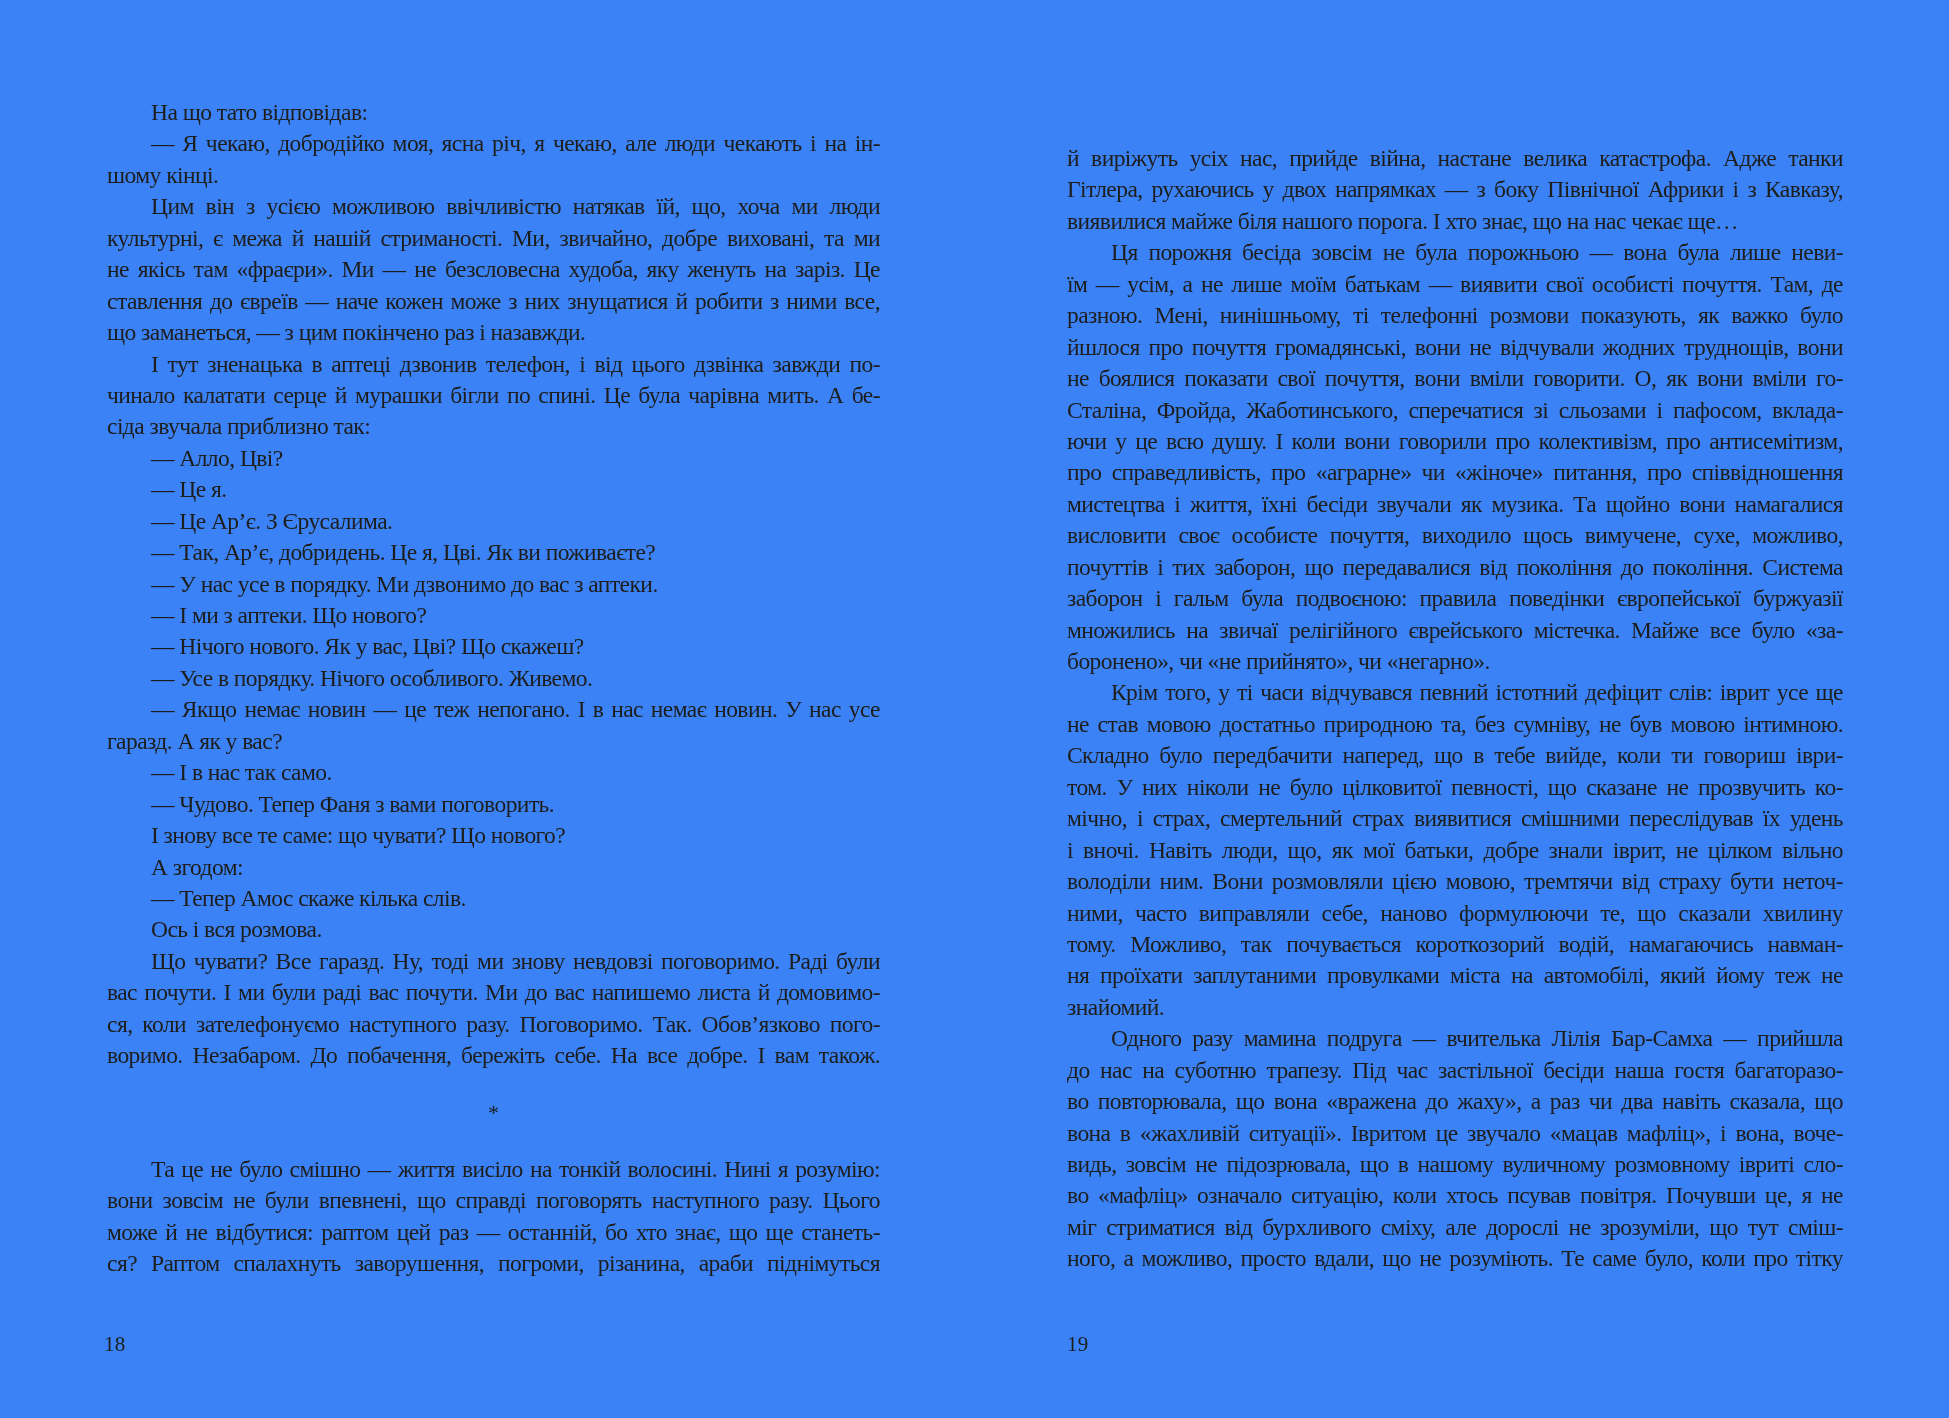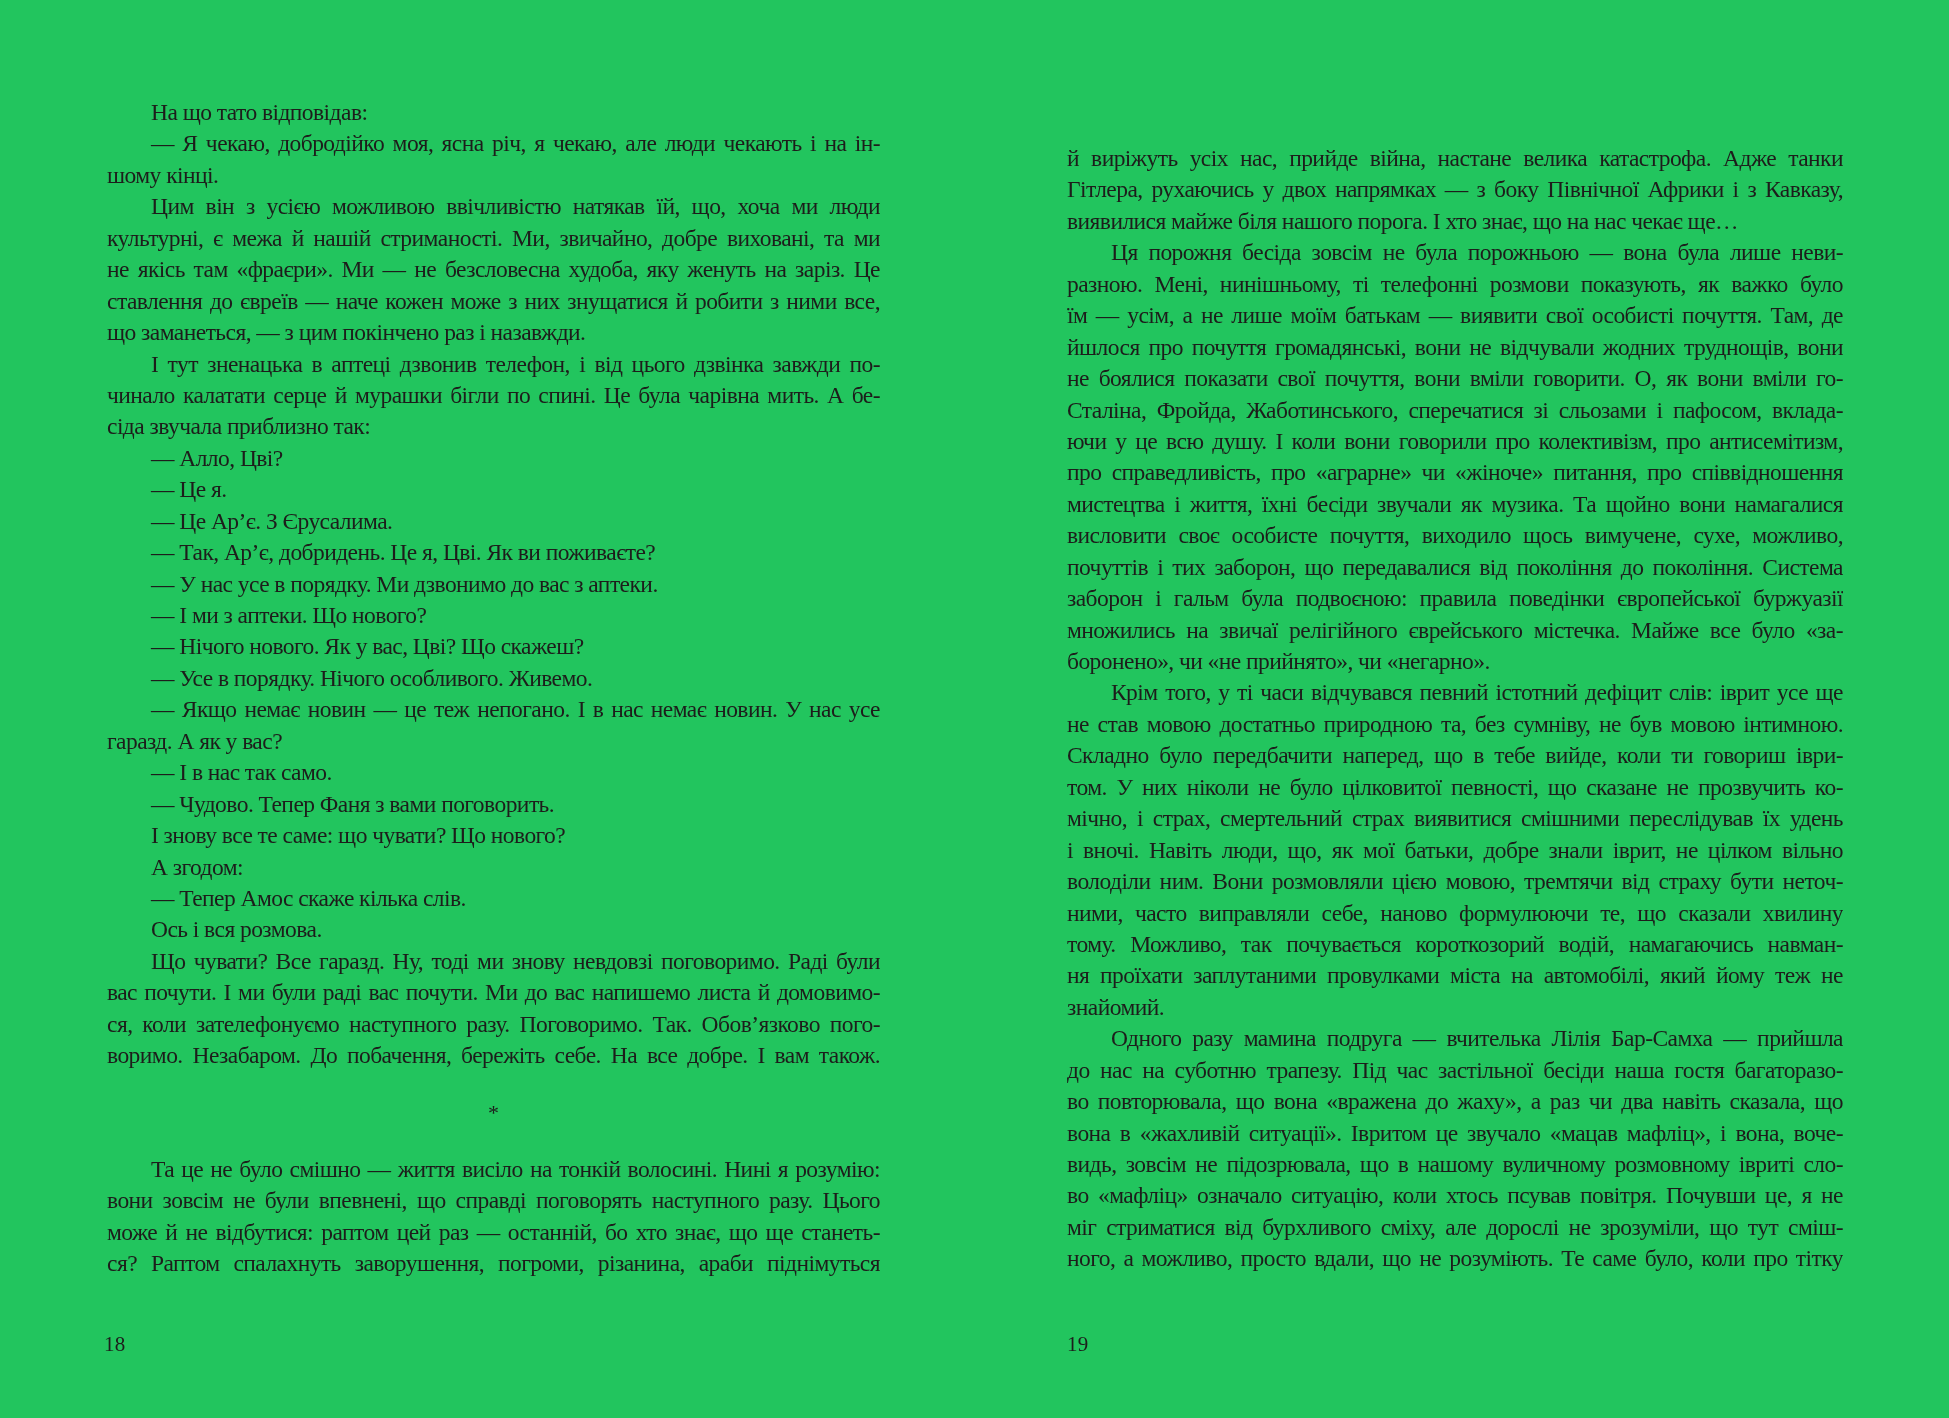--- a/index.html
+++ b/index.html
@@ -1,21 +1,21 @@
 <!DOCTYPE html>
 <html lang="uk"><head>
 <meta charset="utf-8">
 <title>Book spread</title>
 <style>
   html,body{margin:0;padding:0;background:#ffffff;}
   .spread{
     position:relative;
     width:1949px;
     height:1418px;
-    background:#22c55e;
+    background:#3b82f6;
     overflow:hidden;
     font-family:"Liberation Serif","DejaVu Serif",serif;
     color:#1d1d1b;
   }
   .page-col{
     position:absolute;
     top:97px;
   }
   .col-left{left:107px;width:773px;}
   .col-right{left:1067px;width:776px;margin-top:46px;}
@@ -96,22 +96,22 @@
       <div class="line j">вони зовсім не були впевнені, що справді поговорять наступного разу. Цього</div>
       <div class="line j">може й не відбутися: раптом цей раз — останній, бо хто знає, що ще станеть-</div>
       <div class="line j">ся? Раптом спалахнуть заворушення, погроми, різанина, араби піднімуться</div>
     </div>
 
   <div class="page-col col-right">
       <div class="line j">й виріжуть усіх нас, прийде війна, настане велика катастрофа. Адже танки</div>
       <div class="line j">Гітлера, рухаючись у двох напрямках — з боку Північної Африки і з Кавказу,</div>
       <div class="line">виявилися майже біля нашого порога. І хто знає, що на нас чекає ще…</div>
       <div class="line j ind">Ця порожня бесіда зовсім не була порожньою — вона була лише неви-</div>
+      <div class="line j">їм — усім, а не лише моїм батькам — виявити свої особисті почуття. Там, де</div>
       <div class="line j">разною. Мені, нинішньому, ті телефонні розмови показують, як важко було</div>
-      <div class="line j">їм — усім, а не лише моїм батькам — виявити свої особисті почуття. Там, де</div>
       <div class="line j">йшлося про почуття громадянські, вони не відчували жодних труднощів, вони</div>
       <div class="line j">не боялися показати свої почуття, вони вміли говорити. О, як вони вміли го-</div>
       <div class="line j">Сталіна, Фройда, Жаботинського, сперечатися зі сльозами і пафосом, вклада-</div>
       <div class="line j">ючи у це всю душу. І коли вони говорили про колективізм, про антисемітизм,</div>
       <div class="line j">про справедливість, про «аграрне» чи «жіноче» питання, про співвідношення</div>
       <div class="line j">мистецтва і життя, їхні бесіди звучали як музика. Та щойно вони намагалися</div>
       <div class="line j">висловити своє особисте почуття, виходило щось вимучене, сухе, можливо,</div>
       <div class="line j">почуттів і тих заборон, що передавалися від покоління до покоління. Система</div>
       <div class="line j">заборон і гальм була подвоєною: правила поведінки європейської буржуазії</div>
       <div class="line j">множились на звичаї релігійного єврейського містечка. Майже все було «за-</div>

